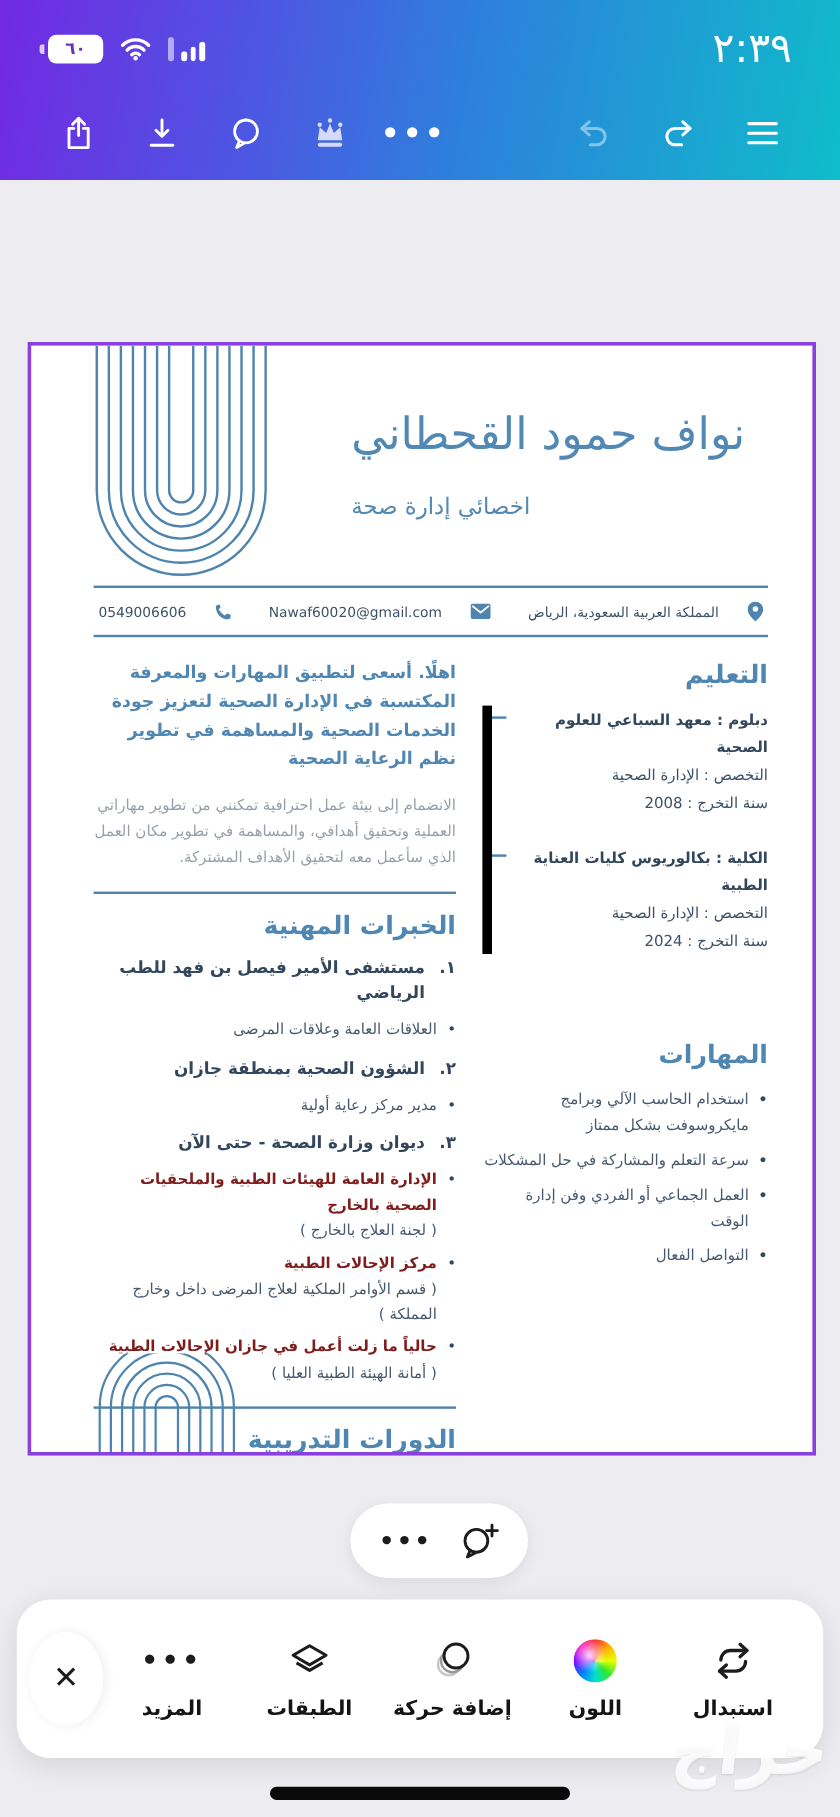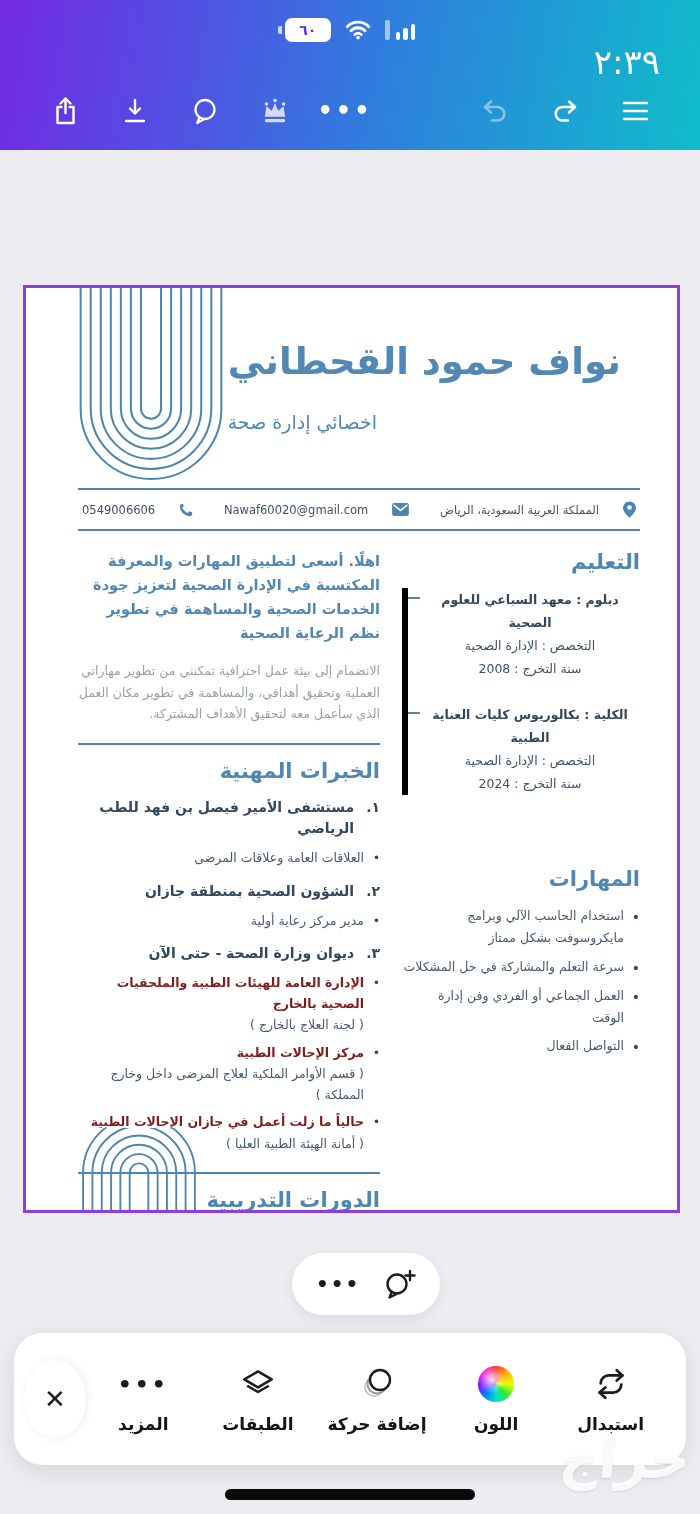--- a/index.html
+++ b/index.html
@@ -10,21 +10,21 @@
     background:#ededf1;
   }
   
   .app-header {
     position:absolute; top:0; left:0; width:700px; height:150px;
     background:linear-gradient(100deg,#7229e2 0%,#4e55e2 30%,#2e7fdd 55%,#0fbcca 100%);
     color:#fff;
   }
   .status-row {
     position:absolute; top:18px; left:0; width:100%; height:46px;
-    display:flex; align-items:center; padding:0 40px;flex-direction:column;
+    display:flex; align-items:center; padding:0 40px;
   }
   .status-left { display:flex; align-items:center; gap:14px; }
   .battery { position:relative; width:46px; height:24px; background:#fff; border-radius:7px;
     display:flex; align-items:center; justify-content:center;
     color:#6a2fd1; font-size:14px; font-weight:bold; }
   .battery::before { content:""; position:absolute; left:-7px; top:8px; width:4px; height:8px;
     background:rgba(255,255,255,.75); border-radius:2px 0 0 2px; }
   .status-time { margin-inline-start:auto; font-size:34px; font-weight:normal; letter-spacing:1px; }
   .sig-bars { display:flex; align-items:flex-end; gap:3px; height:20px; }
   .sig-bars i { display:block; width:4.5px; background:#fff; border-radius:2px; }
@@ -41,37 +41,37 @@
   .dots3 { color:#fff; font-size:24px; letter-spacing:3px; font-weight:bold; }
   
   .canvas { position:absolute; top:150px; left:0; width:700px; height:1364px; background:#ededf1; }
   .doc {
     position:absolute; left:23px; top:135px; width:657px; height:928px;
     background:#fff; border:3px solid #8a3fe0;
     direction:rtl; overflow:hidden;
   }
   .ulogo { position:absolute; left:49px; top:0; }
   .name-block { position:absolute; right:56px; top:52px; text-align:left; direction:rtl; }
-  .cv-name { font-size:37px; font-weight:bold; color:#5289b4; letter-spacing:0; }
+  .cv-name { font-size:37px; font-weight:normal; color:#5289b4; letter-spacing:0; }
   .cv-title { margin-top:28px; font-size:19px; color:#5289b4; }
   .contact-bar {
     position:absolute; top:200px; right:37px; left:52px;
     border-top:2px solid #4e84ad; border-bottom:2px solid #4e84ad;
     display:flex; align-items:center; justify-content:space-between;
     padding:11px 4px; font-size:11.5px; color:#3d5268;
   }
   .contact-item { display:flex; align-items:center; gap:24px; white-space:nowrap; }
   .contact-item svg { flex:0 0 auto; }
   .email-txt, .phone-txt { direction:ltr; unicode-bidi:embed; }
   .cols { position:absolute; top:262px; right:37px; left:52px; display:flex; gap:22px; }
   .col-side { width:238px; flex:0 0 auto; }
   .col-main { flex:1; }
   .sec-head { font-size:21px; font-weight:bold; color:#4f87b2; margin-bottom:14px; }
   
-  .edu-wrap { border-left:6px solid #000000; padding-left:12px;text-align:center; }
+  .edu-wrap { border-left:8px solid #000000; padding-left:12px; }
   .edu-entry { position:relative; margin-bottom:22px; font-size:12.5px; color:#3d5268; line-height:1.85; }
   .edu-entry::after { content:""; position:absolute; top:9px; left:-12px; width:12px; height:2px; background:#4e84ad; }
   .edu-entry .l1 { font-weight:bold; color:#32465c; }
   
   .skills { margin-top:72px; }
   .blist { list-style:none; }
   .blist li { position:relative; padding-right:16px; font-size:12.5px; color:#47596e; line-height:1.75; margin-bottom:7px; }
   .blist li::before { content:"•"; position:absolute; right:0; top:0; color:#32465c; font-size:14px; }
   
   .obj-bold { font-size:14.5px; font-weight:bold; color:#4f87b2; line-height:1.65; }

